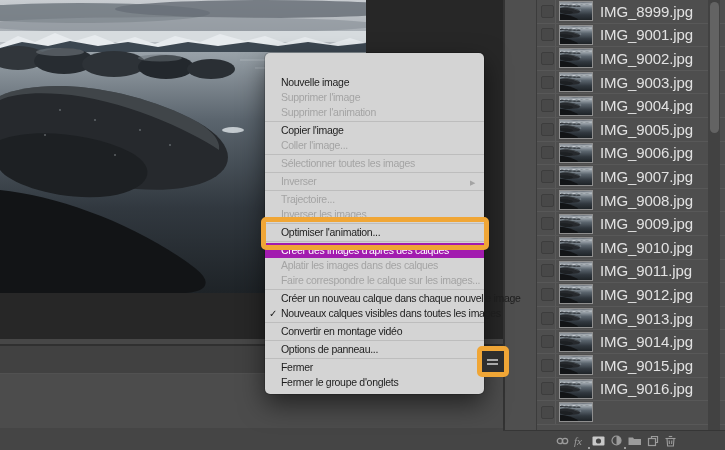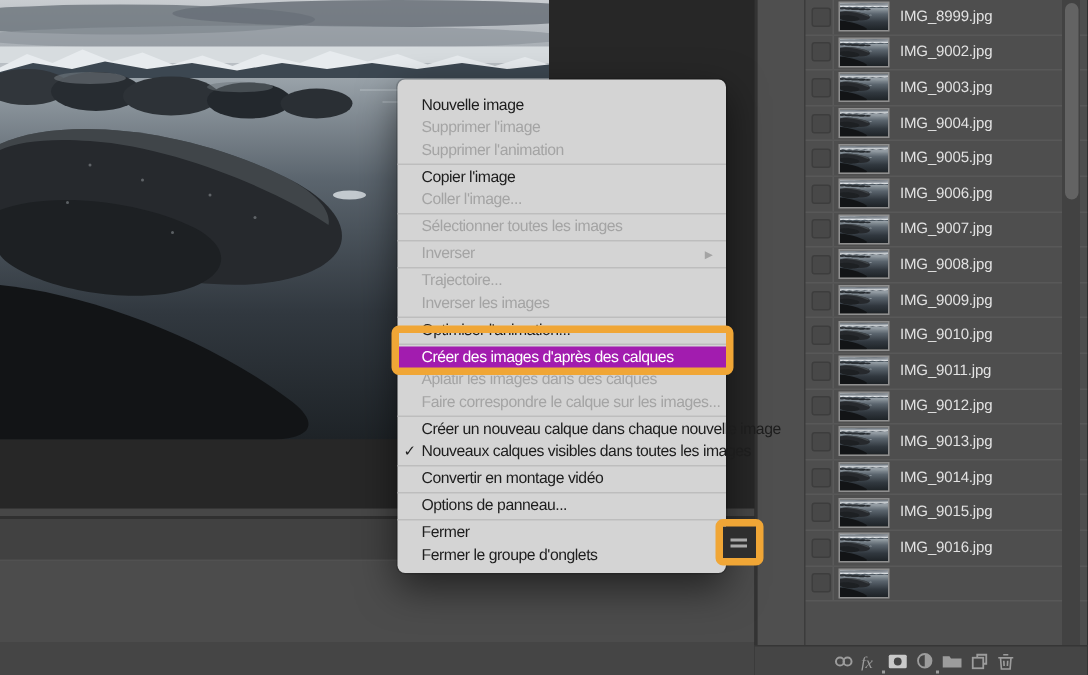--- a/index.html
+++ b/index.html
@@ -21,37 +21,37 @@
   .dock-strip{position:absolute;left:505px;top:0;width:31px;height:450px;background:#4f4f4f;border-right:1px solid #3c3c3c;}
 
   
   .frames-panel{position:absolute;left:537px;top:0;width:188px;height:450px;background:#4e4e4e;}
   .file-list{position:absolute;left:0;top:0;width:188px;height:430px;overflow:hidden;}
   .file-row{height:23.6px;display:flex;align-items:center;border-bottom:1px solid #585858;box-sizing:border-box;position:relative;}
   .cb-cell{width:19px;align-self:stretch;display:flex;align-items:center;justify-content:flex-start;border-right:1px solid #5a5a5a;box-sizing:border-box;}
   .checkbox{width:11px;height:11px;margin-left:4px;border:1px solid #3d3d3d;background:#484848;border-radius:2px;}
   .thumb{width:32px;height:18px;margin-left:3px;border:1px solid #8f8f8f;box-sizing:content-box;flex:none;}
   .thumb svg{display:block;}
-  .file-name{margin-left:7px;font-size:10px;color:#e2e2e2;letter-spacing:-0.1px;white-space:nowrap;}
+  .file-name{margin-left:7px;font-size:15px;color:#e2e2e2;letter-spacing:-0.1px;white-space:nowrap;}
   
   .scroll-track{position:absolute;left:171px;top:0;width:12px;height:430px;background:#424242;}
   .scroll-thumb{position:absolute;left:1.5px;top:2px;width:9px;height:131px;background:#636363;border-radius:4.5px;}
   
   .panel-toolbar{position:absolute;left:503px;top:430px;width:222px;height:20px;background:#454545;border-top:1px solid #363636;
     display:flex;align-items:center;gap:3px;padding-left:52px;box-sizing:border-box;}
   .tool-btn{width:15px;height:14px;display:flex;align-items:center;justify-content:center;position:relative;}
   .tool-btn.has-dot::after{content:"";position:absolute;right:-2px;bottom:-1px;width:2px;height:2px;background:#9c9c9c;}
   .tool-btn svg{display:block;}
 
   
   .context-menu{
     position:absolute;left:265px;top:53px;width:219px;
     background:#d4d4d4;border-radius:5px;
     box-shadow:0 10px 26px rgba(0,0,0,.55), 0 0 0 1px rgba(0,0,0,.15);
-    padding:10px 0 4px 0;z-index:5;
+    padding:22px 0 4px 0;z-index:5;
   }
   .menu-item{
     height:15px;line-height:15px;font-size:10.5px;letter-spacing:-0.3px;
     color:#1d1d1d;padding-left:16px;position:relative;white-space:nowrap;
   }
   .menu-item.disabled{color:#a4a4a4;}
   .menu-item.selected{background:#1b65e0;color:#ffffff;}
   .menu-item .check{position:absolute;left:4px;top:0;width:11px;font-size:10px;}
   .menu-item .submenu-arrow{position:absolute;right:9px;top:1px;font-size:7px;color:#a4a4a4;}
   .menu-sep{height:1px;background:#bdbdbd;margin:1px 0;}
@@ -150,20 +150,31 @@
       </div>
       <div class="file-row">
         <div class="cb-cell">
           <div class="checkbox"></div>
         </div>
         <div class="thumb">
           <svg width="32" height="18" preserveAspectRatio="none" viewBox="0 0 366 293">
             <use href="#tahoe"></use>
           </svg>
         </div>
+        <span class="file-name">IMG_9001.jpg</span>
+      </div>
+      <div class="file-row">
+        <div class="cb-cell">
+          <div class="checkbox"></div>
+        </div>
+        <div class="thumb">
+          <svg width="32" height="18" preserveAspectRatio="none" viewBox="0 0 366 293">
+            <use href="#tahoe"></use>
+          </svg>
+        </div>
         <span class="file-name">IMG_9002.jpg</span>
       </div>
       <div class="file-row">
         <div class="cb-cell">
           <div class="checkbox"></div>
         </div>
         <div class="thumb">
           <svg width="32" height="18" preserveAspectRatio="none" viewBox="0 0 366 293">
             <use href="#tahoe"></use>
           </svg>

